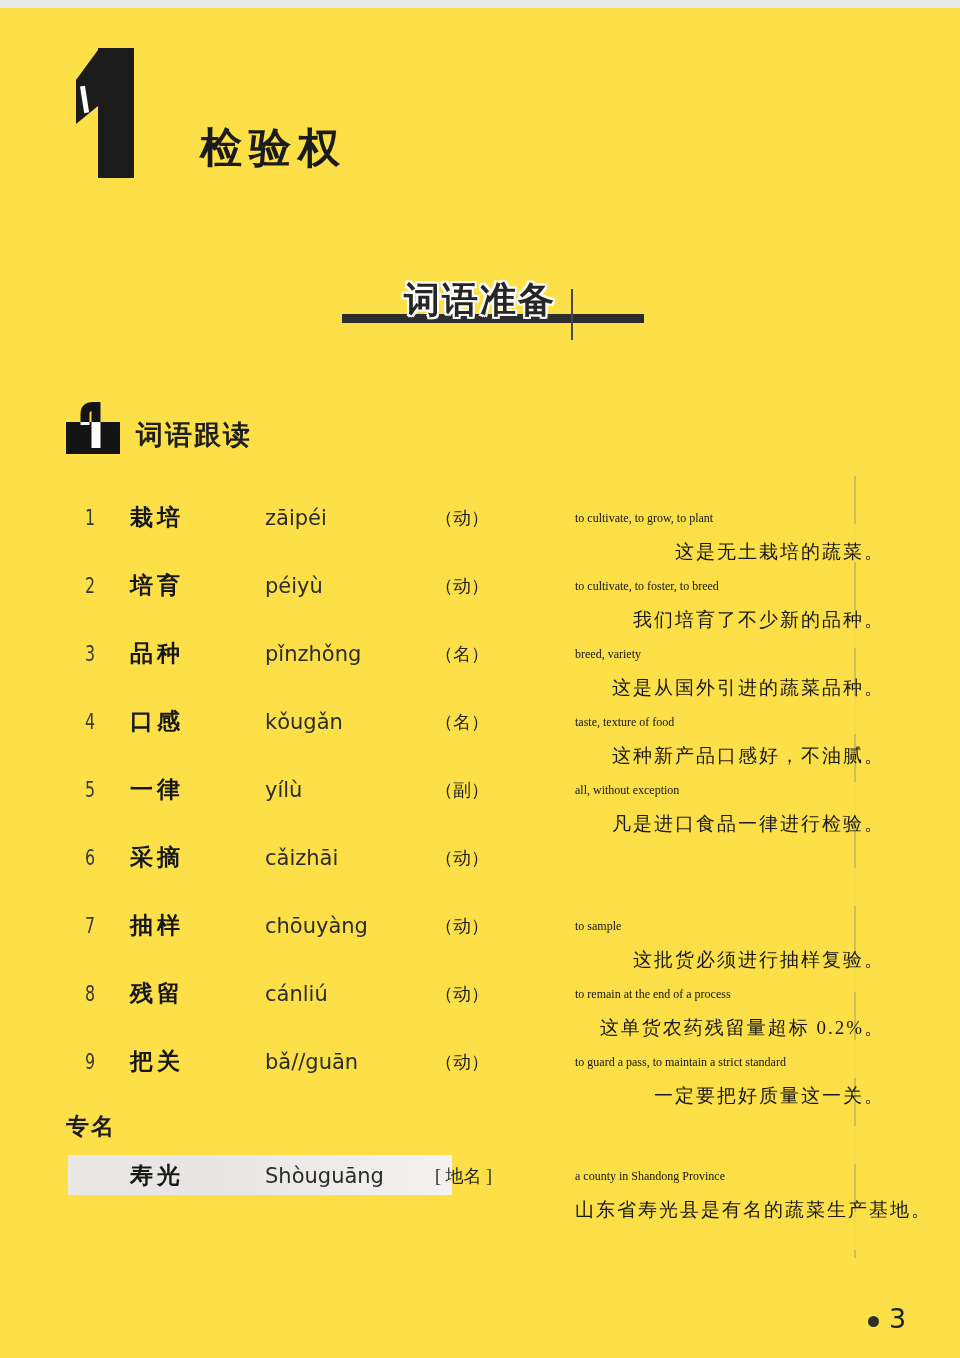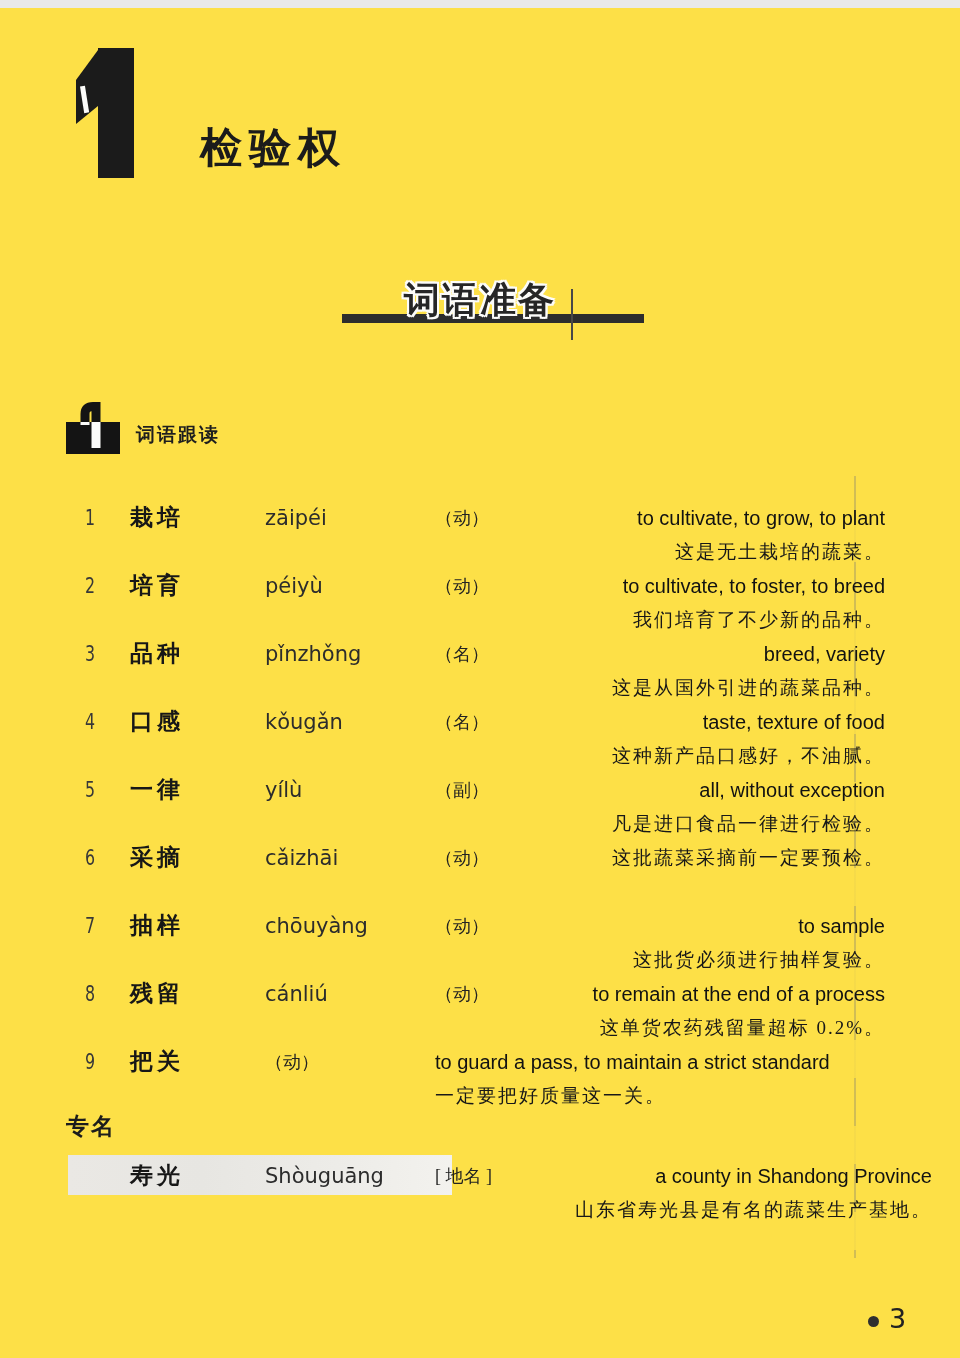--- a/index.html
+++ b/index.html
@@ -38,21 +38,21 @@
   }
   .banner-tick {
     position:absolute; left:571px; top:281px;
     width:2px; height:51px; background:#484848; z-index:3;
   }
 
   
   .subsection-icon { position:absolute; left:66px; top:394px; width:54px; height:54px; }
   .subsection-label {
     position:absolute; left:136px; top:412px;
-    font-size:19px; font-weight:bold; letter-spacing:2px;
+    font-size:27px; font-weight:bold; letter-spacing:2px;
     color:#1e1e1e; line-height:30px;
   }
 
   
   .vocab-list { position:absolute; left:85px; top:493px; width:800px; z-index:1; }
   .proper-list { position:absolute; left:85px; top:1151px; width:800px; z-index:1; }
   .vocab-row {
     display:grid;
     grid-template-columns:45px 135px 170px 140px auto;
     align-items:start;
@@ -66,22 +66,22 @@
   .v-word {
     font-size:23px; font-weight:bold; letter-spacing:4px;
     line-height:34px; color:#171717; white-space:nowrap;
   }
   .v-pinyin {
     font-family:"DejaVu Sans","Liberation Sans",sans-serif;
     font-size:21px; line-height:34px; color:#2c2c2c; white-space:nowrap;
   }
   .v-pos { font-size:18px; line-height:34px; color:#222; white-space:nowrap; }
   .v-english {
-    font-family:Liberation Sans, sans-serif;
-    font-size:20px; line-height:34px; color:#121212; white-space:nowrap;text-align:right;
+    font-family:Liberation Serif, serif;
+    font-size:12px; line-height:34px; color:#121212; white-space:nowrap;
   }
   .v-example {
     font-size:19px; line-height:34px; letter-spacing:2px;
     color:#181818; white-space:nowrap;text-align:right;
   }
 
   
   .proper-label {
     position:absolute; left:66px; top:1104px;
     font-size:23px; font-weight:bold; letter-spacing:2px;
@@ -200,21 +200,20 @@
       <span class="v-example" style="display:block">凡是进口食品一律进行检验。</span>
     </span>
   </div>
 
   <div class="vocab-row">
     <span class="v-num">6</span>
     <span class="v-word">采摘</span>
     <span class="v-pinyin">cǎizhāi</span>
     <span class="v-pos">（动）</span>
     <span class="v-right">
-      <span class="v-example" style="display:block">这批蔬菜采摘前一定要预检。</span>
     </span>
   </div>
 
   <div class="vocab-row">
     <span class="v-num">7</span>
     <span class="v-word">抽样</span>
     <span class="v-pinyin">chōuyàng</span>
     <span class="v-pos">（动）</span>
     <span class="v-right">
       <span class="v-english" style="display:block">to sample</span>
@@ -229,20 +228,21 @@
     <span class="v-pos">（动）</span>
     <span class="v-right">
       <span class="v-english" style="display:block">to remain at the end of a process</span>
       <span class="v-example" style="display:block">这单货农药残留量超标 0.2%。</span>
     </span>
   </div>
 
   <div class="vocab-row">
     <span class="v-num">9</span>
     <span class="v-word">把关</span>
+    <span class="v-pinyin">bǎ//guān</span>
     <span class="v-pos">（动）</span>
     <span class="v-right">
       <span class="v-english" style="display:block">to guard a pass, to maintain a strict standard</span>
       <span class="v-example" style="display:block">一定要把好质量这一关。</span>
     </span>
   </div>
 </div>
 
   <div class="proper-label">专名</div>
   <div class="highlight-band"></div>

